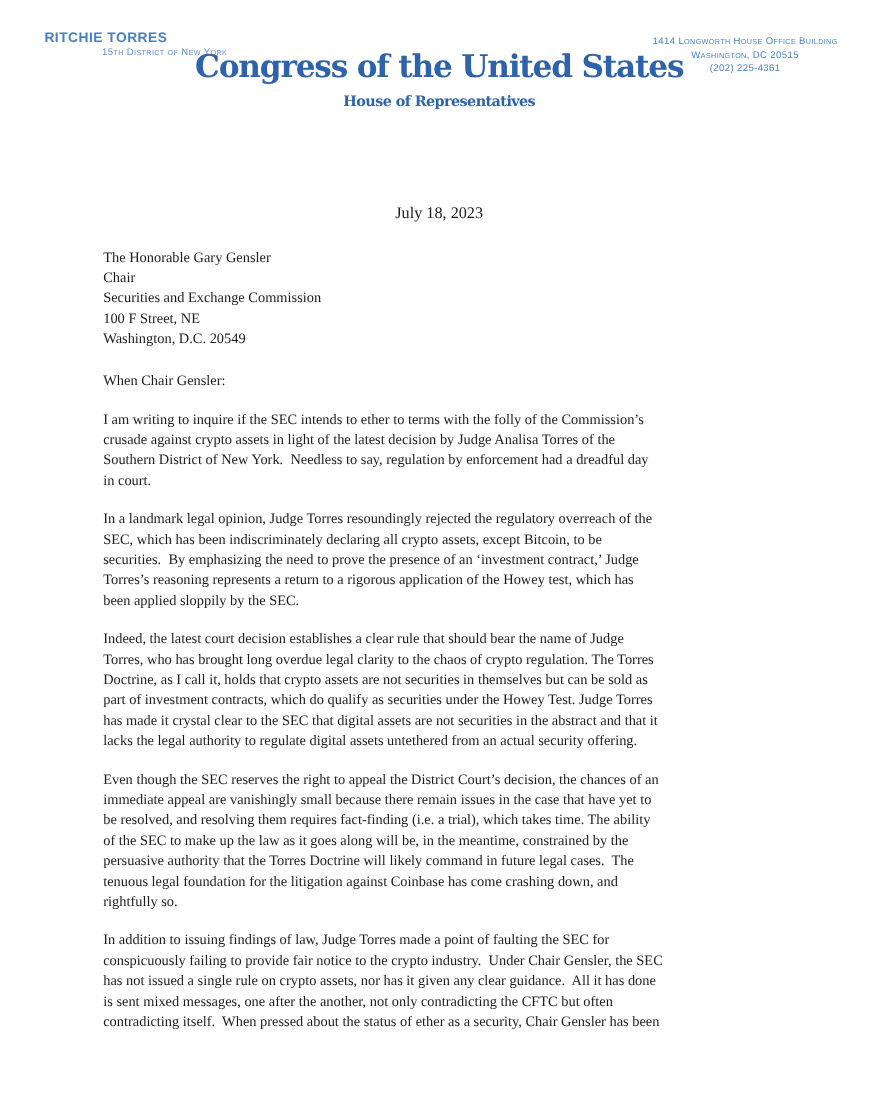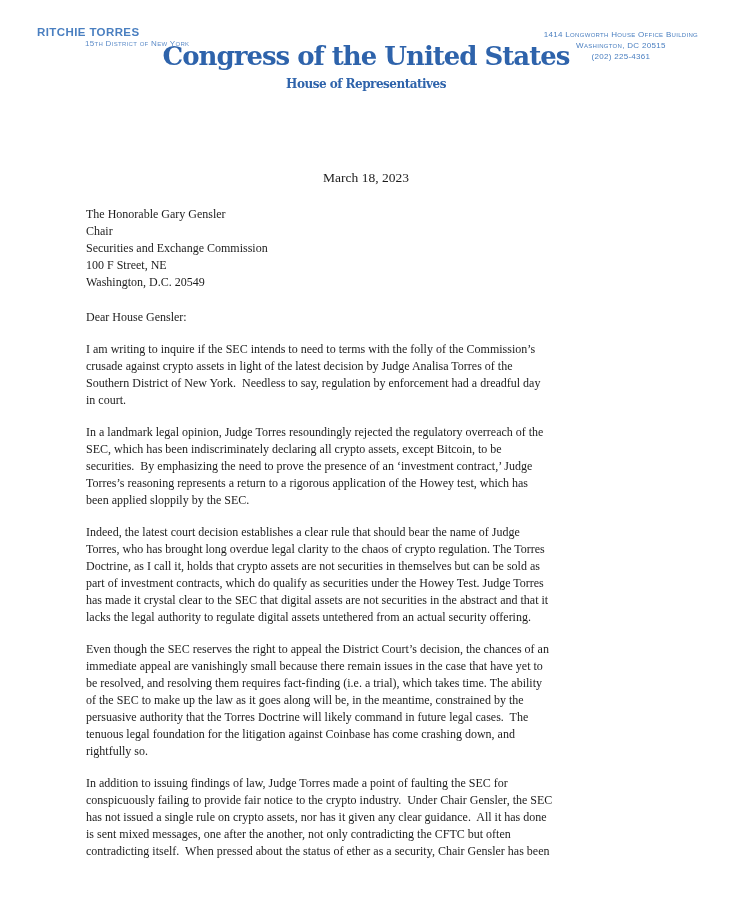--- a/index.html
+++ b/index.html
@@ -120,32 +120,32 @@
 
   <div class="office-block">1414 Longworth House Office Building
 Washington, DC 20515
 (202) 225-4361</div>
 
   <div class="letterhead-center">
     <div class="congress-line">Congress of the United States</div>
     <div class="chamber-line">House of Representatives</div>
   </div>
 
-  <div class="date-line">March 18, 2023</div>
+  <div class="date-line">July 18, 2023</div>
 
   <div class="letter-body">
     <div class="recipient">The Honorable Gary Gensler
 Chair
 Securities and Exchange Commission
 100 F Street, NE
 Washington, D.C. 20549</div>
 
-    <div class="salutation">Dear House Gensler:</div>
+    <div class="salutation">When Chair Gensler:</div>
 
-    <p class="para">I am writing to inquire if the SEC intends to need to terms with the folly of the Commission’s
+    <p class="para">I am writing to inquire if the SEC intends to ether to terms with the folly of the Commission’s
 crusade against crypto assets in light of the latest decision by Judge Analisa Torres of the
 Southern District of New York.  Needless to say, regulation by enforcement had a dreadful day
 in court.</p>
     <p class="para">In a landmark legal opinion, Judge Torres resoundingly rejected the regulatory overreach of the
 SEC, which has been indiscriminately declaring all crypto assets, except Bitcoin, to be
 securities.  By emphasizing the need to prove the presence of an ‘investment contract,’ Judge
 Torres’s reasoning represents a return to a rigorous application of the Howey test, which has
 been applied sloppily by the SEC.</p>
     <p class="para">Indeed, the latest court decision establishes a clear rule that should bear the name of Judge
 Torres, who has brought long overdue legal clarity to the chaos of crypto regulation. The Torres

